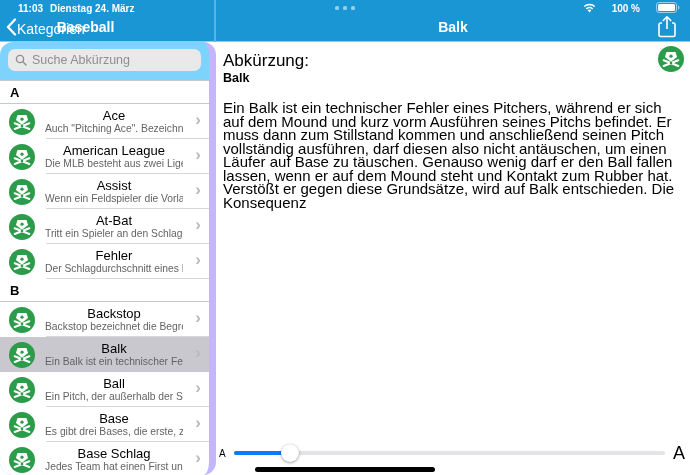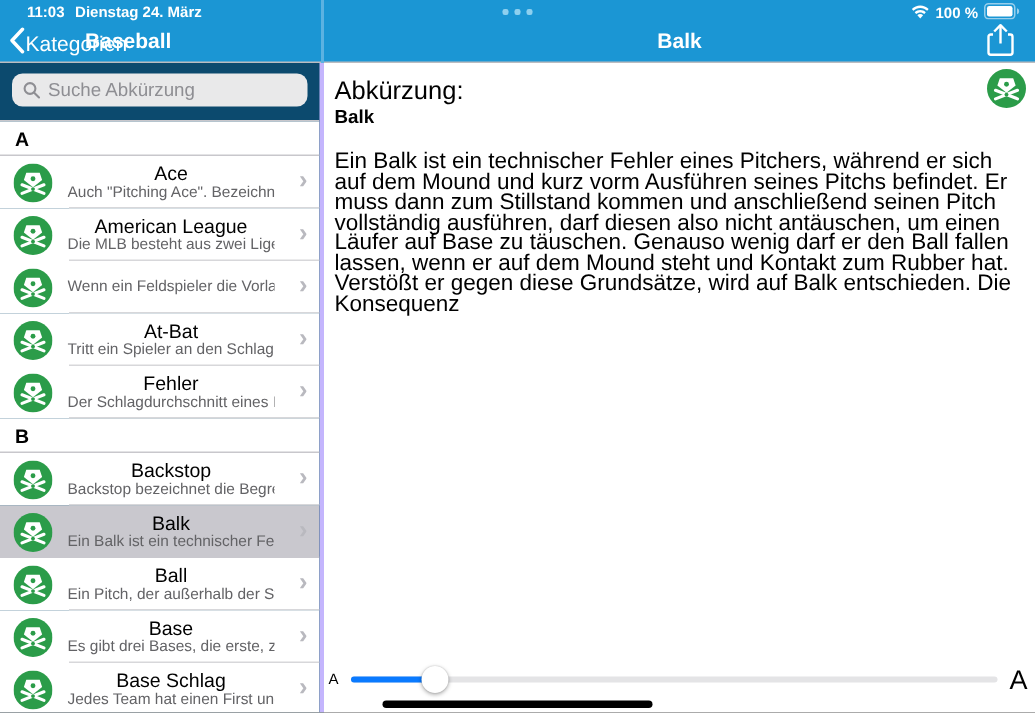--- a/index.html
+++ b/index.html
@@ -4,35 +4,35 @@
 <style>
   * { margin:0; padding:0; box-sizing:border-box; }
   html,body { width:690px; height:475px; }
   body { font-family:"Liberation Sans", sans-serif; background:#000; }
   .screen { position:relative; width:690px; height:475px; background:#fff; overflow:hidden; }
 
   
   .topbar { position:absolute; top:0; left:0; width:690px; height:42px; background:#1b96d4; border-bottom:1px solid #bcbcc0; }
   .statusbar { position:absolute; top:2px; left:0; width:100%; height:14px; color:#fff; font-size:10px; font-weight:bold; }
   .status-left { position:absolute; left:18px; top:1px; display:flex; gap:7px; white-space:nowrap; }
-  .status-right { position:absolute; right:10px; top:0; display:flex; align-items:center; gap:4px; }
+  .status-right { position:absolute; right:10px; top:0; display:flex; align-items:center; gap:16px; }
   .mt-dots { position:absolute; left:50%; top:4px; transform:translateX(-50%); display:flex; gap:4px; }
   .mt-dots i { width:4px; height:4px; border-radius:1.5px; background:#8ed0ef; }
   .navrow { position:absolute; top:16px; left:0; width:100%; height:26px; color:#fff; }
   .back-btn { position:absolute; left:6px; top:2px; display:flex; align-items:center; gap:0; font-size:14px; cursor:default; }
   .master-title { position:absolute; left:0; top:3px; width:171px; text-align:center; font-size:14px; font-weight:bold; }
   .detail-title { position:absolute; left:216px; right:0; top:3px; text-align:center; font-size:14px; font-weight:bold; }
   .nav-divider { position:absolute; left:214px; top:0; width:2px; height:42px; background:#5cb2e1; }
   .share-btn { position:absolute; right:12px; top:-1px; width:22px; height:24px; }
 
   
   .content { position:absolute; top:42px; left:0; width:690px; height:433px; display:flex; }
 
   
-  .sidebar { width:216px; height:433px; background:#0c4a6e; border-right:3px solid #c4b5fd; overflow:hidden; flex:0 0 216px; }
+  .sidebar { width:216px; height:433px; background:#7dd3fc; border-right:7px solid #c4b5fd; overflow:hidden; flex:0 0 216px;border-radius:13px; }
   .search-wrap { padding:7px 8px 9px 8px; border-bottom:1px solid #c8c7cc; }
   .search-field { display:flex; align-items:center; gap:5px; height:22px; background:#e9e9ea; border-radius:7px; padding:0 7px; }
   .search-field span { color:#8e8e93; font-size:12.5px; }
   .section-header { height:23px; display:flex; align-items:flex-end; padding:0 0 3px 10px; font-size:13px; font-weight:bold; color:#000; border-bottom:1px solid #c8c7cc; background:#fff; }
   .row { position:relative; height:35px; display:flex; align-items:center; padding-left:9px; background:#fff; cursor:default; }
   .row.selected { background:#c9c8ce; }
   .row::after { content:""; position:absolute; left:46px; right:0; bottom:0; border-bottom:1px solid #d7d7da; }
   .row.selected::after { border-bottom-color:#c9c8ce; }
   .row .badge { width:26px; height:26px; flex:0 0 26px; }
   .row .texts { margin-left:10px; width:138px; overflow:hidden;text-align:center; }
@@ -168,20 +168,21 @@
                 <circle cx="16" cy="16" r="16" fill="#2b9c49"></circle>
                 <path d="M16 19.5 L8.5 13.5 L10.5 7.5 L21.5 7.5 L23.5 13.5 Z" fill="#fff"></path>
                 <circle cx="16" cy="12.5" r="2" fill="#2b9c49"></circle>
                 <g stroke="#fff" stroke-width="2.6" stroke-linecap="round">
                   <line x1="7" y1="17.5" x2="25" y2="24.5"></line>
                   <line x1="25" y1="17.5" x2="7" y2="24.5"></line>
                 </g>
                 <circle cx="16" cy="21" r="1.6" fill="#2b9c49"></circle>
               </svg></span>
             <div class="texts">
+              <div class="title">Assist</div>
               <div class="subtitle">Wenn ein Feldspieler die Vorlage dazu liefert, d...</div>
             </div>
             <span class="chev">›</span>
           </div>
           <div class="row">
             <span class="badge"><svg width="100%" height="100%" viewBox="0 0 32 32">
                 <circle cx="16" cy="16" r="16" fill="#2b9c49"></circle>
                 <path d="M16 19.5 L8.5 13.5 L10.5 7.5 L21.5 7.5 L23.5 13.5 Z" fill="#fff"></path>
                 <circle cx="16" cy="12.5" r="2" fill="#2b9c49"></circle>
                 <g stroke="#fff" stroke-width="2.6" stroke-linecap="round">

